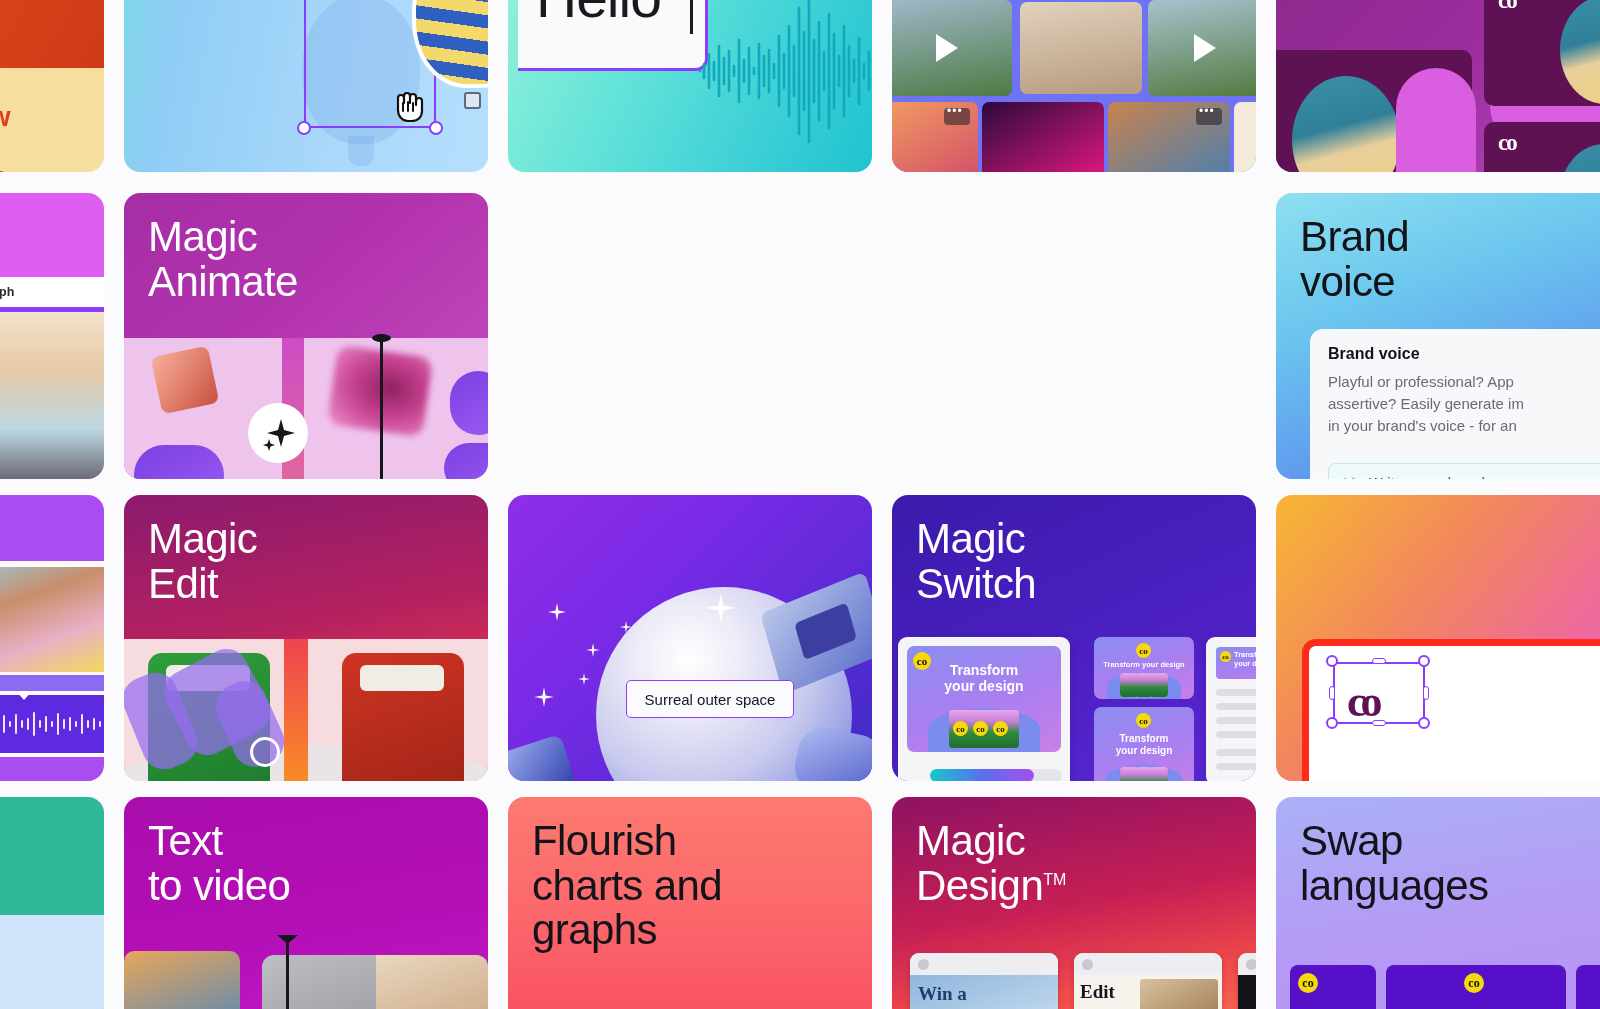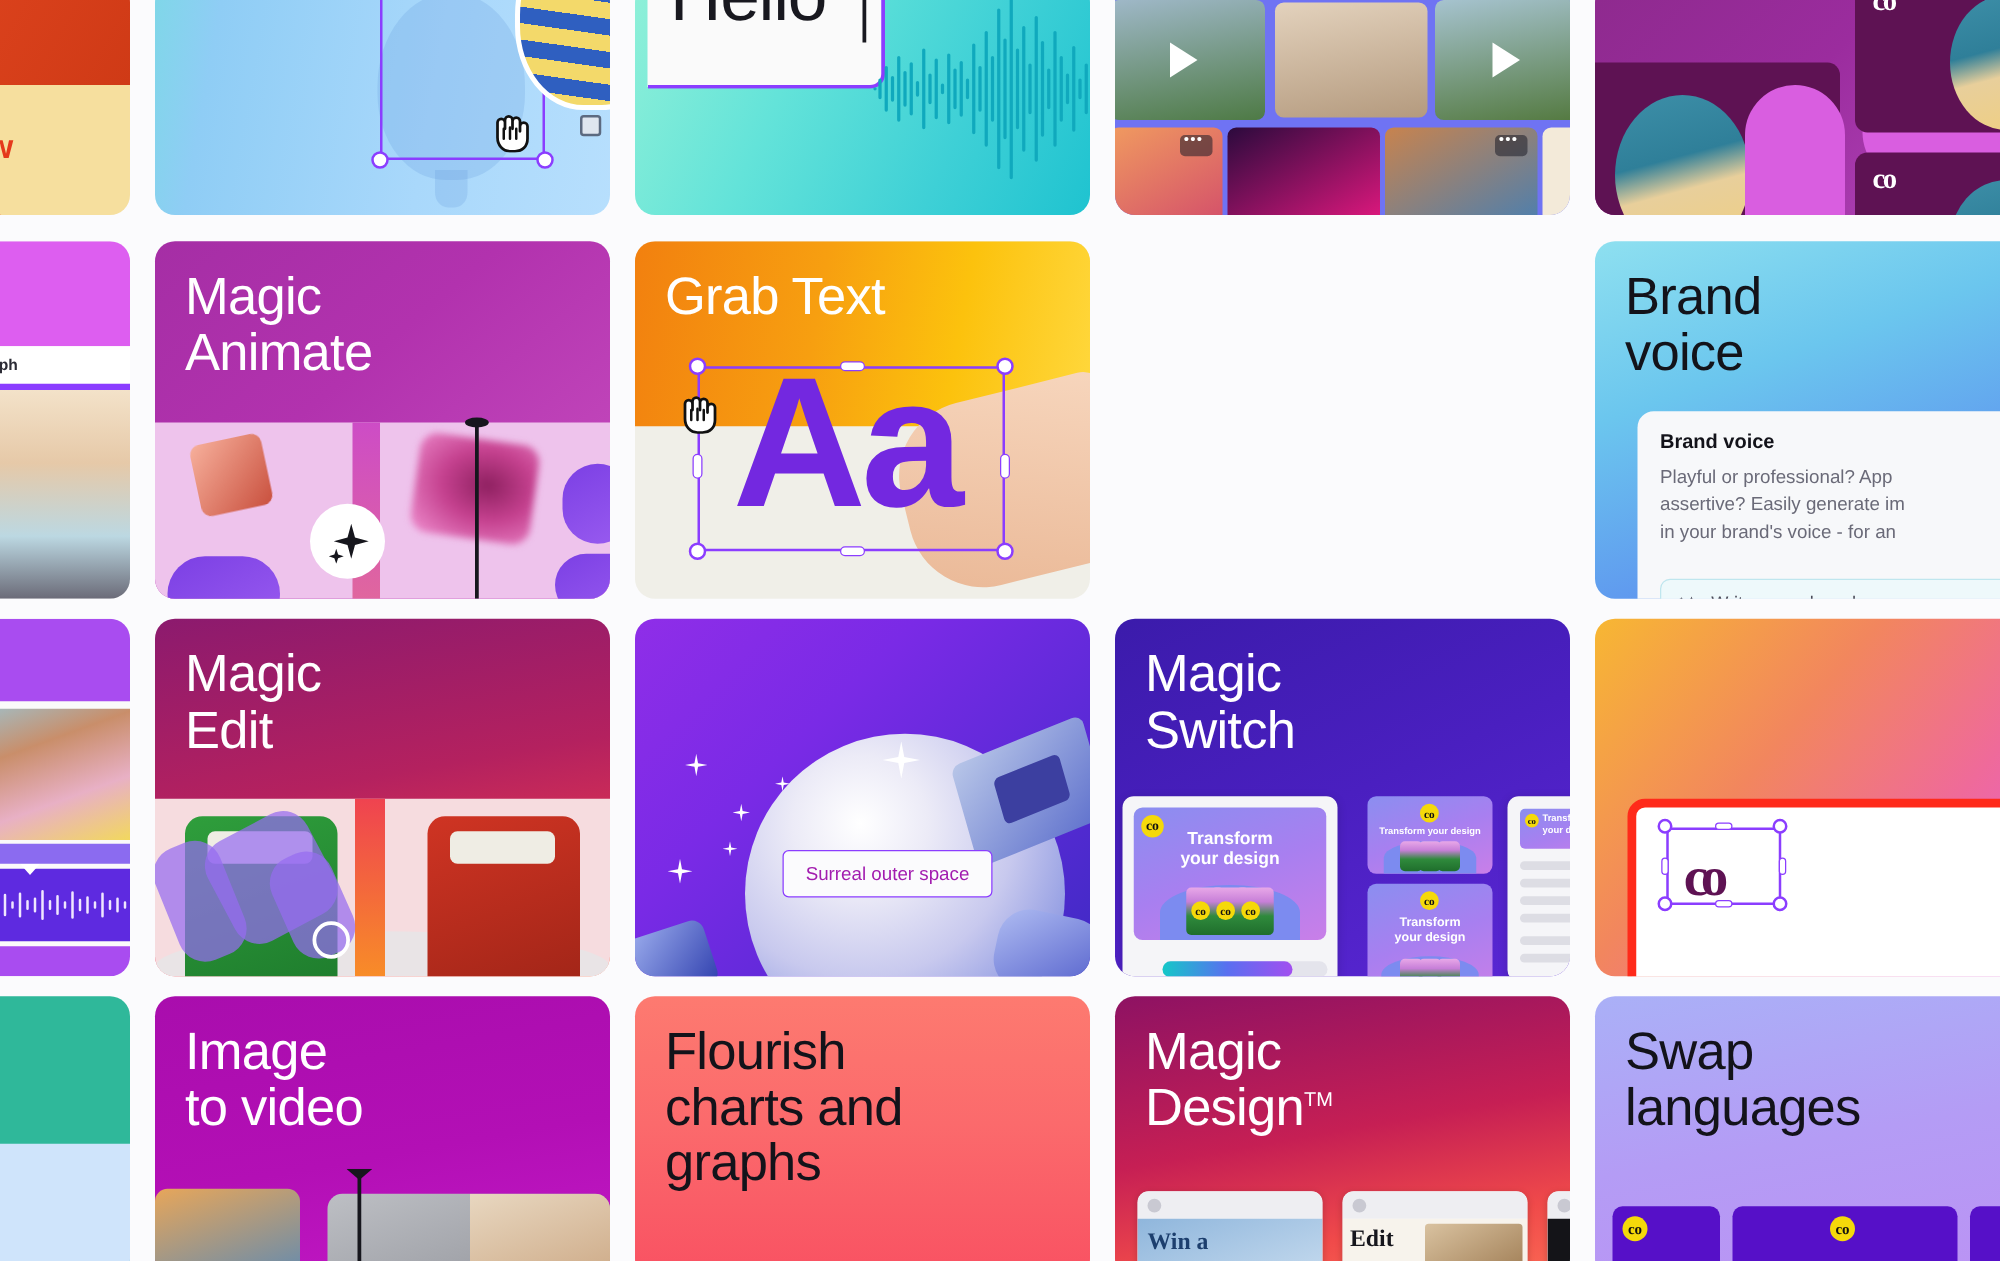--- a/index.html
+++ b/index.html
@@ -176,21 +176,21 @@
 
   #c-r3c2 { background:linear-gradient(135deg,#8f2ee8 0%,#7a2ae6 35%,#5a2ad6 70%,#3f2ac4 100%); }
   .tti-orb { position:absolute; left:88px; top:92px; width:256px; height:256px;
      border-radius:50%;
      background:radial-gradient(circle at 36% 28%,#ffffff 0%,#ecebf7 22%,#c8c9ee 50%,#8f9ae2 75%,#5f6ed0 100%); }
   .tti-star { position:absolute; background:#fff; border-radius:1px;
      clip-path:polygon(50% 0,58% 42%,100% 50%,58% 58%,50% 100%,42% 58%,0 50%,42% 42%); }
   .tti-input { position:absolute; left:118px; top:185px; width:168px; height:38px;
      background:#fbfbfd; border:1.6px solid #8b3dff; border-radius:5px;
      display:flex; align-items:center; justify-content:center;
-     font-size:15px; color:#a21caf; }
+     font-size:15px; color:#0f172a; }
   .tti-cube { position:absolute; right:-8px; top:96px; width:112px; height:84px;
      background:linear-gradient(145deg,#b8c6e8,#5d6fcc); border-radius:8px;
      transform:rotate(-16deg) skewY(-6deg); }
   .tti-cube:after { content:""; position:absolute; left:30px; top:22px; width:56px;height:38px;
      border-radius:5px; background:#3c3fa0; }
   .tti-gem { position:absolute; border-radius:10px; }
 
   #c-r3c3 { background:linear-gradient(155deg,#3b1bab 0%,#4a1fc0 50%,#5a27d4 100%); }
   .ms-win { position:absolute; background:#f5f5f8; border-radius:9px; overflow:hidden;
      box-shadow:0 2px 8px rgba(0,0,0,.15); }
@@ -340,39 +340,20 @@
     <div class="ma-purple" style="right:-18px;top:178px;width:56px;height:64px;"></div>
     <div class="ma-purple" style="right:-26px;top:250px;width:70px;height:50px;"></div>
     <div class="ma-spark" style="left:124px;top:210px;">
       <svg width="36" height="36" viewBox="0 0 36 36">
         <path d="M21 4 L24 15 L35 18 L24 21 L21 32 L18 21 L7 18 L18 15 Z" fill="#16161d"></path>
         <path d="M9 24 L10.5 28.5 L15 30 L10.5 31.5 L9 36 L7.5 31.5 L3 30 L7.5 28.5 Z" fill="#16161d"></path>
       </svg>
     </div>
   </div>
 
-  <div class="card" id="c-r2c2" style="left:508px;top:193px;width:364px;height:286px;">
-    <div class="gt-top"></div>
-    <div class="card-title t-white">Grab Text</div>
-    <div class="gt-hand"></div>
-    <div class="gt-aa">Aa</div>
-    <div class="sel-box" style="left:50px;top:100px;width:246px;height:148px;"></div>
-    <div class="sel-dot" style="left:43px;top:93px;"></div>
-    <div class="sel-dot" style="left:289px;top:93px;"></div>
-    <div class="sel-dot" style="left:43px;top:241px;"></div>
-    <div class="sel-dot" style="left:289px;top:241px;"></div>
-    <div style="position:absolute;left:164px;top:96px;width:20px;height:8px;background:#fff;border-radius:4px;border:1.5px solid #8b3dff;"></div>
-    <div style="position:absolute;left:164px;top:244px;width:20px;height:8px;background:#fff;border-radius:4px;border:1.5px solid #8b3dff;"></div>
-    <div style="position:absolute;left:46px;top:170px;width:8px;height:20px;background:#fff;border-radius:4px;border:1.5px solid #8b3dff;"></div>
-    <div style="position:absolute;left:292px;top:170px;width:8px;height:20px;background:#fff;border-radius:4px;border:1.5px solid #8b3dff;"></div>
-    <svg class="cursor-hand" style="left:36px;top:122px;" viewBox="0 0 30 32">
-      <path d="M4 15 V8a3 3 0 016 0v5 V6a3 3 0 016 0v7 V7a3 3 0 016 0v8 V11a3 3 0 016 0v10c0 6-4 10-10 10h-4C8 31 4 26 4 20z" fill="#fff" stroke="#111" stroke-width="2.2" stroke-linejoin="round"></path>
-      <path d="M9 13v8M14 12v9M19 13v8" stroke="#111" stroke-width="2" stroke-linecap="round"></path>
-    </svg>
-  </div>
 
 
   <div class="card" id="c-r2c4" style="left:1276px;top:193px;width:364px;height:286px;">
     <div class="card-title t-dark">Brand
 voice</div>
     <div class="bv-panel">
       <div class="bv-h">Brand voice</div>
       <div class="bv-p">Playful or professional? App
 assertive? Easily generate im
 in your brand's voice - for an</div>
@@ -503,21 +484,21 @@
       <div style="position:absolute;left:20px;top:40px;width:6px;height:14px;background:#fff;border-radius:3px;border:1.5px solid #8b3dff;"></div>
       <div style="position:absolute;left:114px;top:40px;width:6px;height:14px;background:#fff;border-radius:3px;border:1.5px solid #8b3dff;"></div>
     </div>
   </div>
 
   <div class="card" id="c-r4c0" style="left:-80px;top:797px;width:184px;height:226px;">
     <div style="position:absolute;left:0;top:118px;right:0;bottom:0;background:#cfe4fb;"></div>
   </div>
 
   <div class="card" id="c-r4c1" style="left:124px;top:797px;width:364px;height:226px;">
-    <div class="card-title t-white">Image
+    <div class="card-title t-white">Text
 to video</div>
     <div class="iv-lower">
       <div class="iv-thumb" style="left:0;top:14px;width:116px;height:90px;background:linear-gradient(160deg,#e7a65a,#4e86bd);"></div>
       <div class="iv-thumb" style="left:138px;top:18px;width:226px;height:86px;background:linear-gradient(160deg,#bdbfc4,#8d8f96);border-radius:12px;">
         <div style="position:absolute;right:0;top:0;width:112px;height:86px;background:linear-gradient(160deg,#e8d7c0,#c9a37e);"></div>
       </div>
       <div class="iv-pin" style="left:162px;top:2px;height:108px;"></div>
     </div>
   </div>
 

